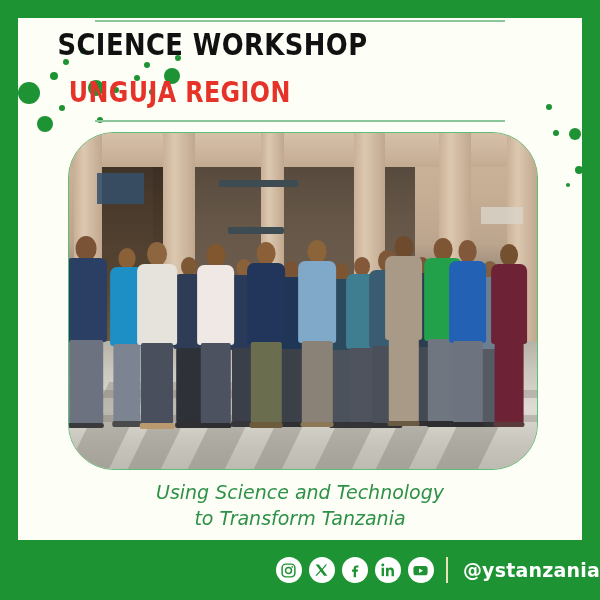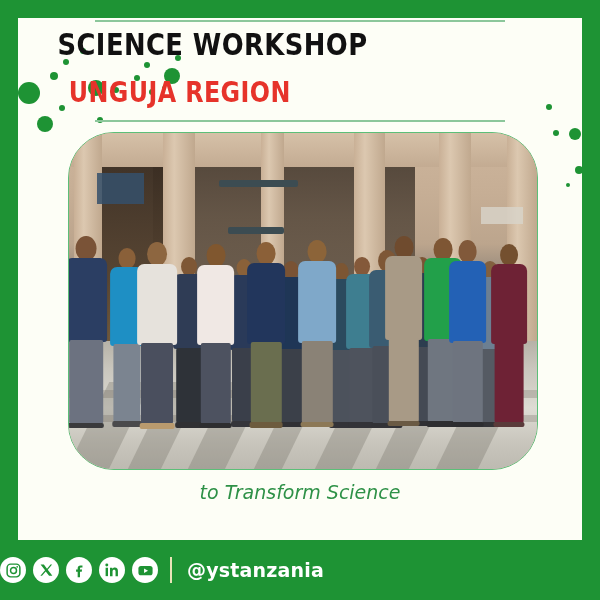--- a/index.html
+++ b/index.html
@@ -232,21 +232,21 @@
   
   #footer {
     position: absolute;
     left: 0;
     bottom: 0;
     width: 600px;
     height: 60px;
     background: #1E9334;
     display: flex;
     align-items: center;
-    justify-content: flex-start;
+    justify-content: flex-end;
     gap: 7px;
   }
   .soc {
     width: 26px;
     height: 26px;
     border-radius: 50%;
     background: #FFFFFF;
     display: flex;
     align-items: center;
     justify-content: center;
@@ -444,21 +444,22 @@
               <div class="head" style="width: 17.9014px; height: 21.793px; top: 0px; background: rgb(116, 80, 47);"></div>
               <div class="torso" style="width: 35.8027px; height: 80.471px; top: 19.458px; background: rgb(110, 34, 53);"></div>
               <div class="legs" style="width: 28.7978px; height: 80.471px; top: 97.9173px; background: rgb(110, 34, 53);"></div>
               <div class="shoes" style="width: 31.1328px; height: 5.408px; top: 177.382px; background: rgb(90, 58, 58);"></div>
             </div>
           </div>
       </div>
     </div>
 
     <div id="tagline">
-      <div>to Transform Science</div>
+      <div>Using Science and Technology</div>
+      <div>to Transform Tanzania</div>
     </div>
 
   </div>
 
   <div id="footer">
 
     <div class="soc">
       <svg width="17" height="17" viewBox="0 0 24 24" fill="none" stroke="#1E9334" stroke-width="2.1">
         <rect x="3" y="3" width="18" height="18" rx="5"></rect>
         <circle cx="12" cy="12" r="4.2"></circle>

